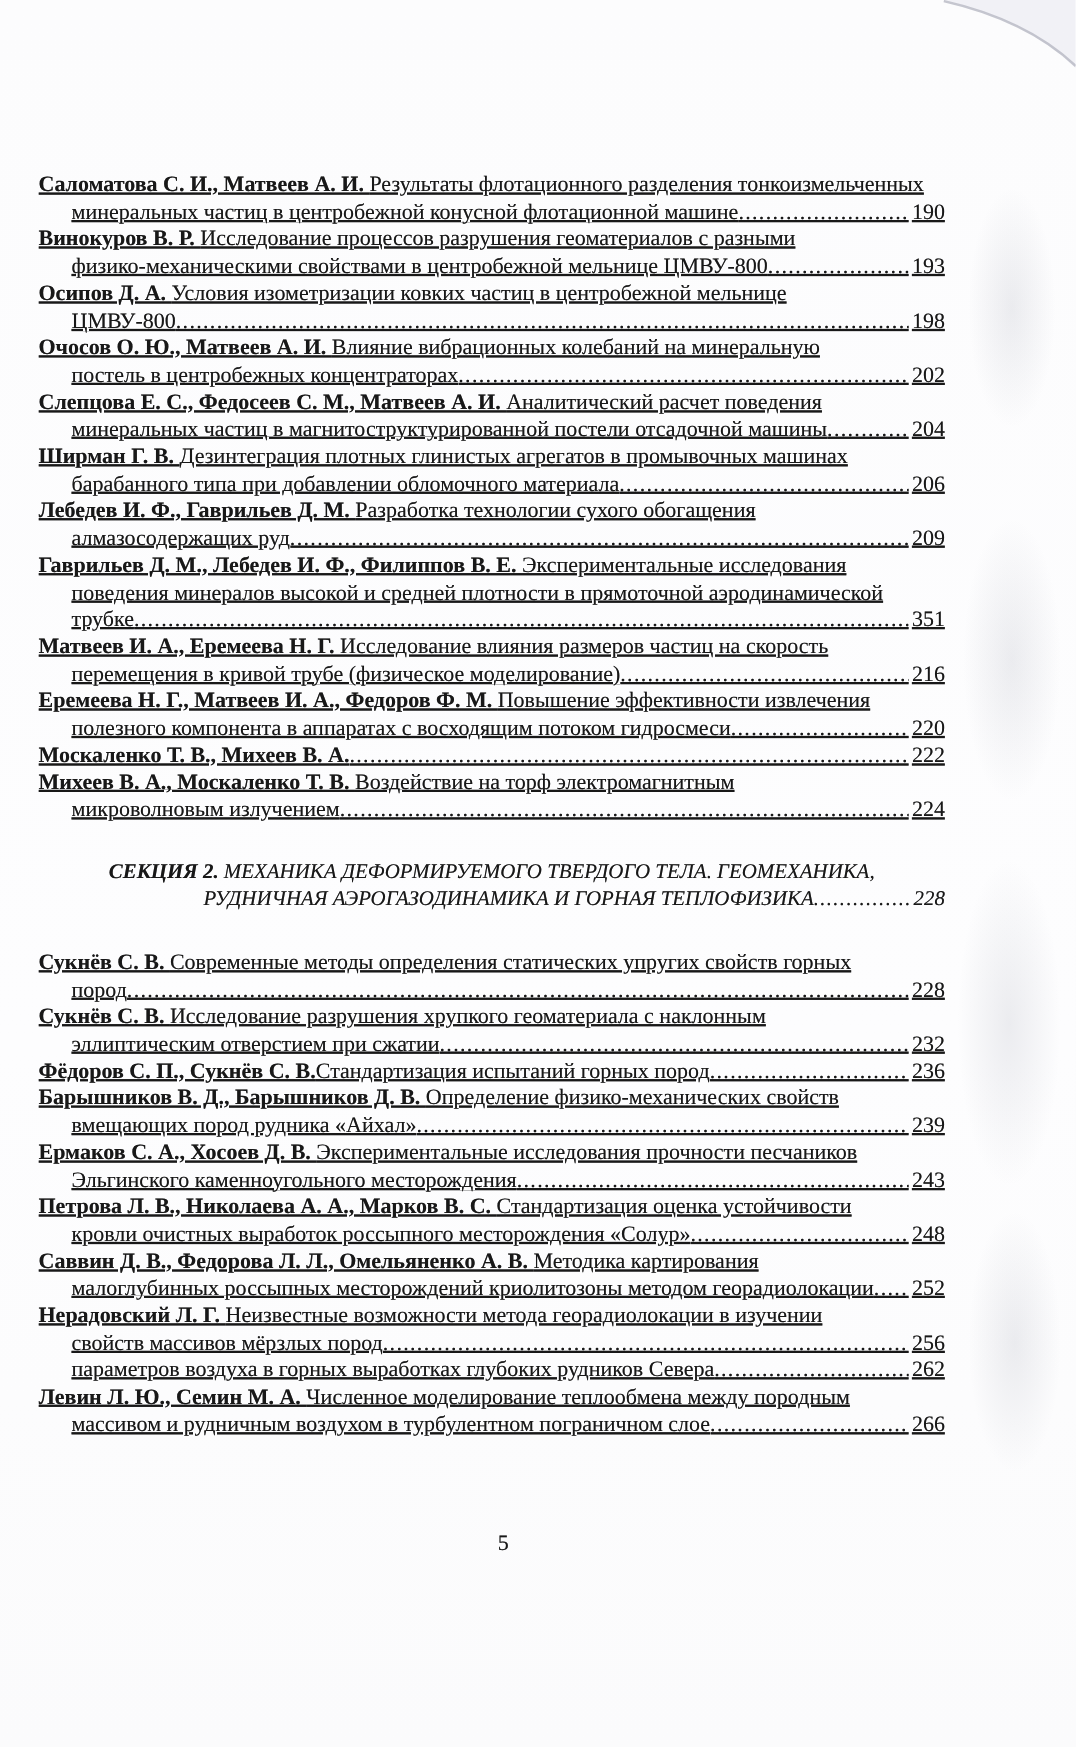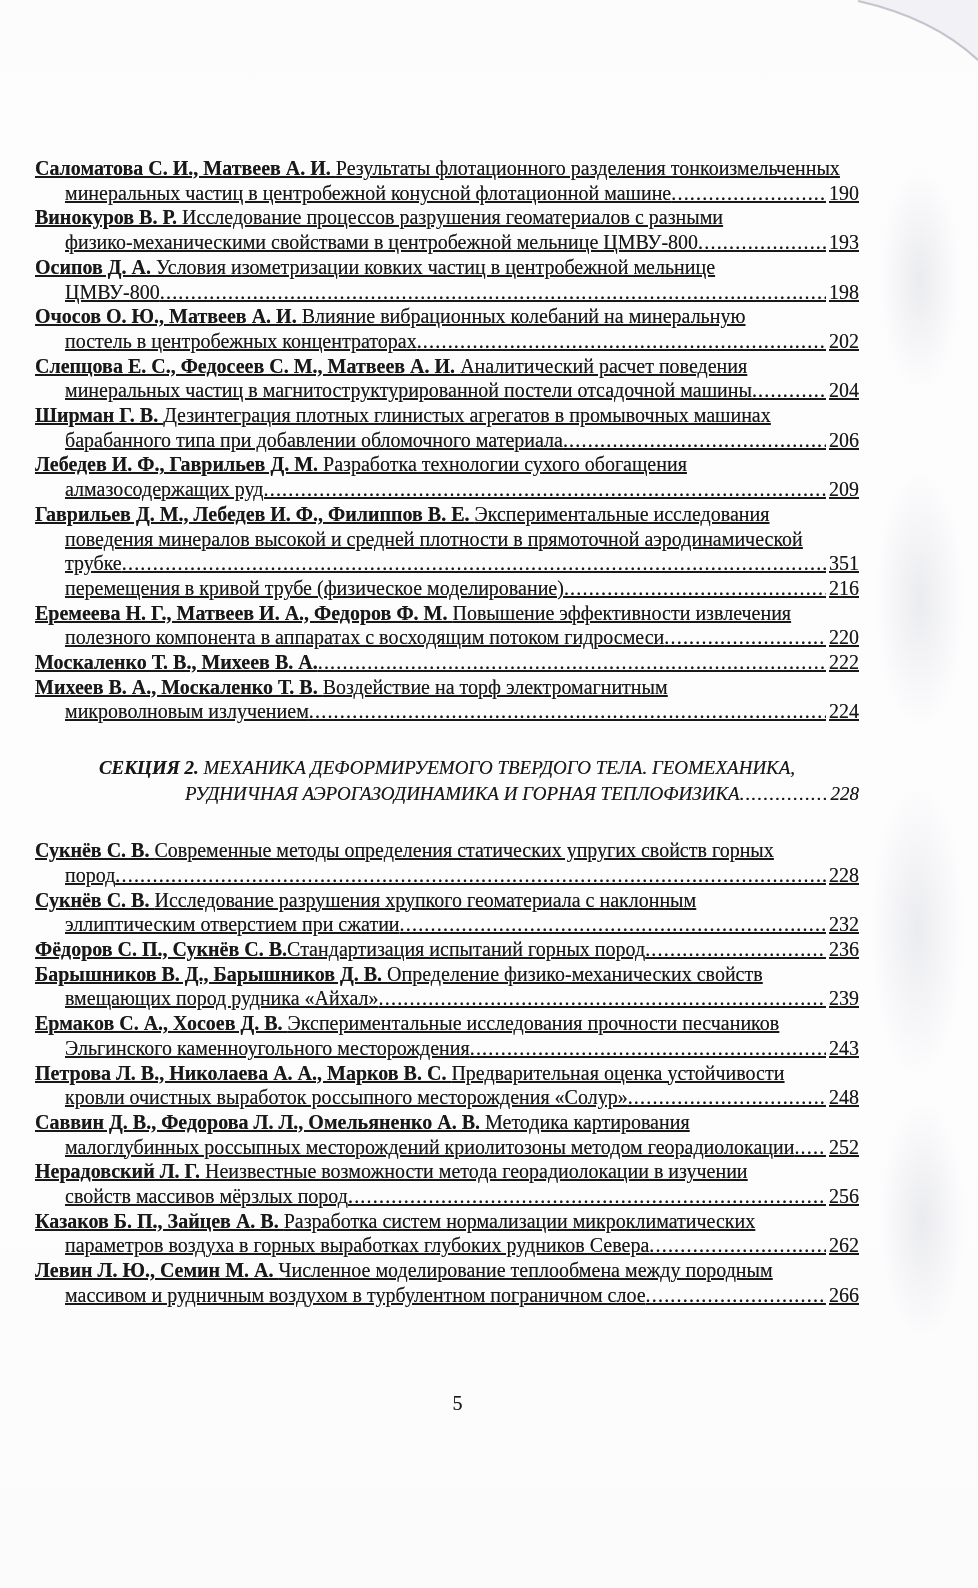--- a/index.html
+++ b/index.html
@@ -123,20 +123,21 @@
         <div class="entry">
           <div class="line"><span class="authors">Гаврильев Д. М., Лебедев И. Ф., Филиппов В. Е. </span><span class="txt">Экспериментальные исследования</span></div>
           <div class="line cont"><span class="txt">поведения минералов высокой и средней плотности в прямоточной аэродинамической</span></div>
           <div class="line cont last">
             <span class="txt">трубке</span>
             <span class="leader">........................................................................................................................................................................................................</span>
             <span class="pgnum">351</span>
           </div>
         </div>
         <div class="entry">
+          <div class="line"><span class="authors">Матвеев И. А., Еремеева Н. Г. </span><span class="txt">Исследование влияния размеров частиц на скорость</span></div>
           <div class="line cont last">
             <span class="txt">перемещения в кривой трубе (физическое моделирование)</span>
             <span class="leader">........................................................................................................................................................................................................</span>
             <span class="pgnum">216</span>
           </div>
         </div>
         <div class="entry">
           <div class="line"><span class="authors">Еремеева Н. Г., Матвеев И. А., Федоров Ф. М. </span><span class="txt">Повышение эффективности извлечения</span></div>
           <div class="line cont last">
             <span class="txt">полезного компонента в аппаратах с восходящим потоком гидросмеси</span>
@@ -208,21 +209,21 @@
         </div>
         <div class="entry">
           <div class="line"><span class="authors">Ермаков С. А., Хосоев Д. В. </span><span class="txt">Экспериментальные исследования прочности песчаников</span></div>
           <div class="line cont last">
             <span class="txt">Эльгинского каменноугольного месторождения</span>
             <span class="leader">........................................................................................................................................................................................................</span>
             <span class="pgnum">243</span>
           </div>
         </div>
         <div class="entry">
-          <div class="line"><span class="authors">Петрова Л. В., Николаева А. А., Марков В. С. </span><span class="txt">Предварительная оценка устойчивости</span></div>
+          <div class="line"><span class="authors">Петрова Л. В., Николаева А. А., Марков В. С. </span><span class="txt">Стандартизация оценка устойчивости</span></div>
           <div class="line cont last">
             <span class="txt">кровли очистных выработок россыпного месторождения «Солур»</span>
             <span class="leader">........................................................................................................................................................................................................</span>
             <span class="pgnum">248</span>
           </div>
         </div>
         <div class="entry">
           <div class="line"><span class="authors">Саввин Д. В., Федорова Л. Л., Омельяненко А. В. </span><span class="txt">Методика картирования</span></div>
           <div class="line cont last">
             <span class="txt">малоглубинных россыпных месторождений криолитозоны методом георадиолокации</span>
@@ -232,21 +233,20 @@
         </div>
         <div class="entry">
           <div class="line"><span class="authors">Нерадовский Л. Г. </span><span class="txt">Неизвестные возможности метода георадиолокации в изучении</span></div>
           <div class="line cont last">
             <span class="txt">свойств массивов мёрзлых пород</span>
             <span class="leader">........................................................................................................................................................................................................</span>
             <span class="pgnum">256</span>
           </div>
         </div>
         <div class="entry">
-          <div class="line"><span class="authors">Казаков Б. П., Зайцев А. В. </span><span class="txt">Разработка систем нормализации микроклиматических</span></div>
           <div class="line cont last">
             <span class="txt">параметров воздуха в горных выработках глубоких рудников Севера</span>
             <span class="leader">........................................................................................................................................................................................................</span>
             <span class="pgnum">262</span>
           </div>
         </div>
         <div class="entry">
           <div class="line"><span class="authors">Левин Л. Ю., Семин М. А. </span><span class="txt">Численное моделирование теплообмена между породным</span></div>
           <div class="line cont last">
             <span class="txt">массивом и рудничным воздухом в турбулентном пограничном слое</span>

